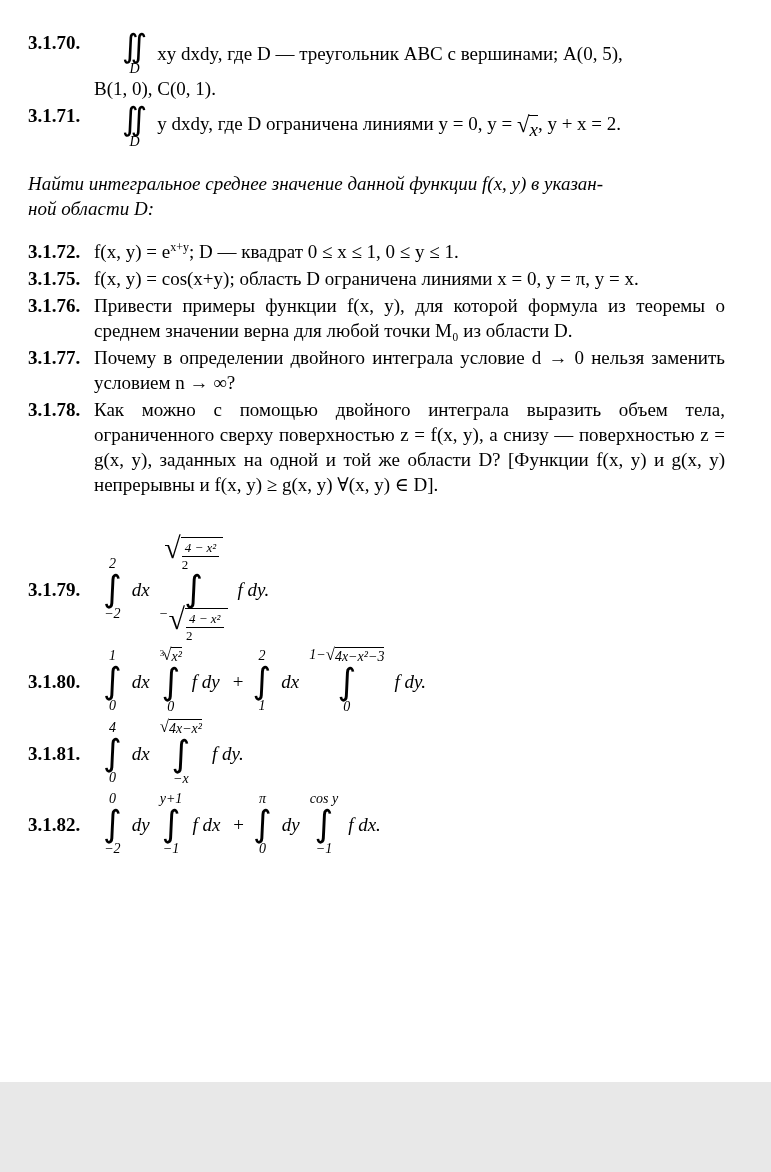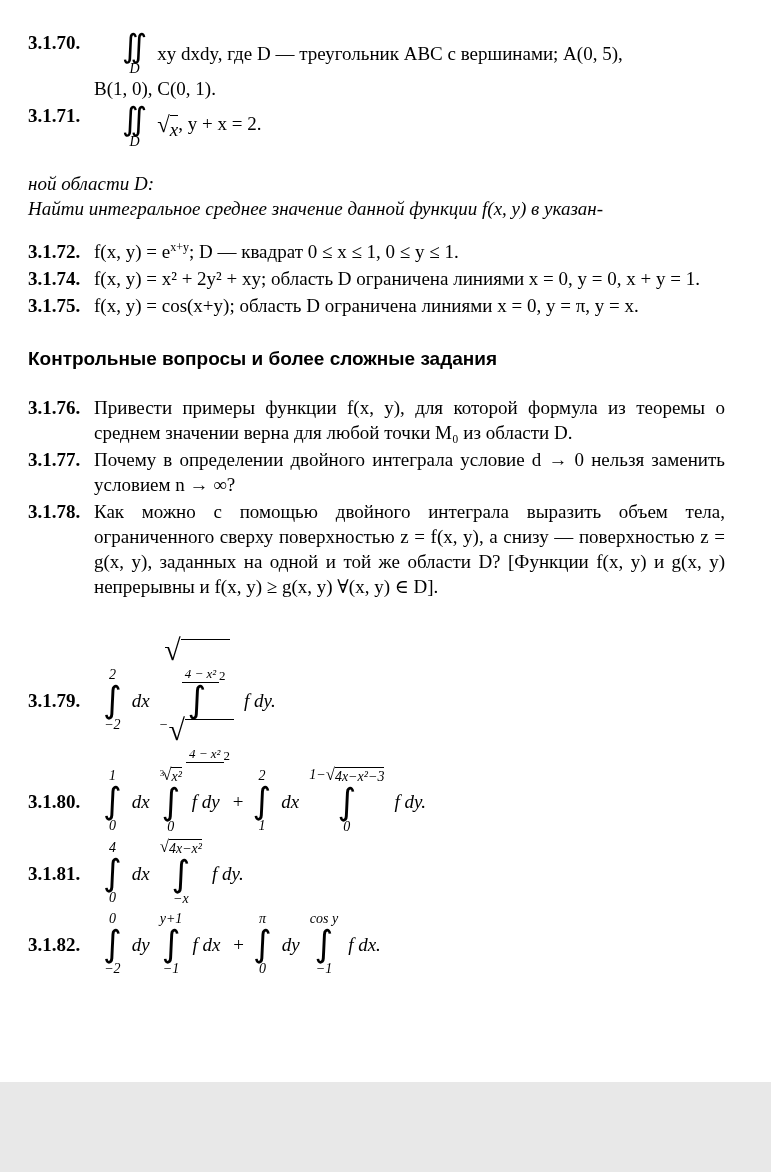--- a/index.html
+++ b/index.html
@@ -36,21 +36,21 @@
   .plus { margin:0 6px; }
   
   .srad { display:inline-flex; align-items:flex-start; }
   .srad .rsign { font-size:1.2em; line-height:0.9; font-style:normal; }
   .srad .ovl { border-top:1px solid #000; padding-top:1px; }
   .ridx { font-size:9px; font-style:normal; margin-right:-2px; margin-top:-2px; }
   
   .sf { display:inline-flex; align-items:flex-start; font-style:normal; }
   .sf .rsign { font-size:30px; line-height:0.85; font-style:normal; }
   .sf-body { border-top:1.5px solid #000; padding:2px 4px 0 1px; margin-top:2px; }
-  .fr { display:inline-flex; flex-direction:row; align-items:flex-end; font-size:13px; line-height:15px;margin-top:24px; }
+  .fr { display:inline-flex; flex-direction:column; align-items:flex-start; font-size:13px; line-height:15px; }
   .fn { border-bottom:1px solid #000; padding:0 3px 1px; font-style:italic; }
   .fd { font-style:normal; }
   .neg { font-style:normal; margin-right:1px; }
   .pagenum { position:absolute; left:0; right:0; top:1116px; text-align:center; font-size:18px; }
 </style>
 </head>
 <body>
 
 <div class="page">
 
@@ -69,51 +69,46 @@
   </div>
 
   <div class="prob" style="margin-bottom:22px;justify-content:center;">
     <span class="pnum">3.1.71.</span>
     <div class="pbody nojust">
       <div class="mrow">
         <span class="dint">
           <span class="dsign">∬</span>
           <span class="dsub">D</span>
         </span>
-        <span class="mtext"><span class="srad" style="vertical-align:-2px;">
+        <span class="mtext"><span>y dxdy, где D ограничена линиями y = 0, y = </span><span class="srad" style="vertical-align:-2px;">
               <span class="rsign">√</span>
               <span class="ovl" style="font-style:italic;">x</span>
             </span><span>, y + x = 2.</span></span>
       </div>
     </div>
   </div>
 
   <div class="italic-line">
+    <div>Найти интегральное среднее значение данной функции f(x, y) в указан-</div>
     <div>ной области D:</div>
-    <div>Найти интегральное среднее значение данной функции f(x, y) в указан-</div>
   </div>
   <div class="gap-md"></div>
 
   <div class="prob">
     <span class="pnum">3.1.72.</span>
     <div class="pbody nojust"><span>f(x, y) = e</span><sup>x+y</sup><span>; D — квадрат 0 ≤ x ≤ 1, 0 ≤ y ≤ 1.</span></div>
   </div>
 
 
-  <div class="prob">
-    <span class="pnum">3.1.74.</span>
-    <div class="pbody">f(x, y) = x² + 2y² + xy; область D ограничена линиями x = 0, y = 0, x + y = 1.</div>
-  </div>
 
   <div class="prob">
     <span class="pnum">3.1.75.</span>
     <div class="pbody">f(x, y) = cos(x+y); область D ограничена линиями x = 0, y = π, y = x.</div>
   </div>
 
-  <div class="heading">Контрольные вопросы и более сложные задания</div>
 
   <div class="prob">
     <span class="pnum">3.1.76.</span>
     <div class="pbody">Привести примеры функции f(x, y), для которой формула из теоремы о среднем значении верна для любой точки M₀ из области D.</div>
   </div>
 
   <div class="prob">
     <span class="pnum">3.1.77.</span>
     <div class="pbody">Почему в определении двойного интеграла условие d → 0 нельзя заменить условием n → ∞?</div>
   </div>

